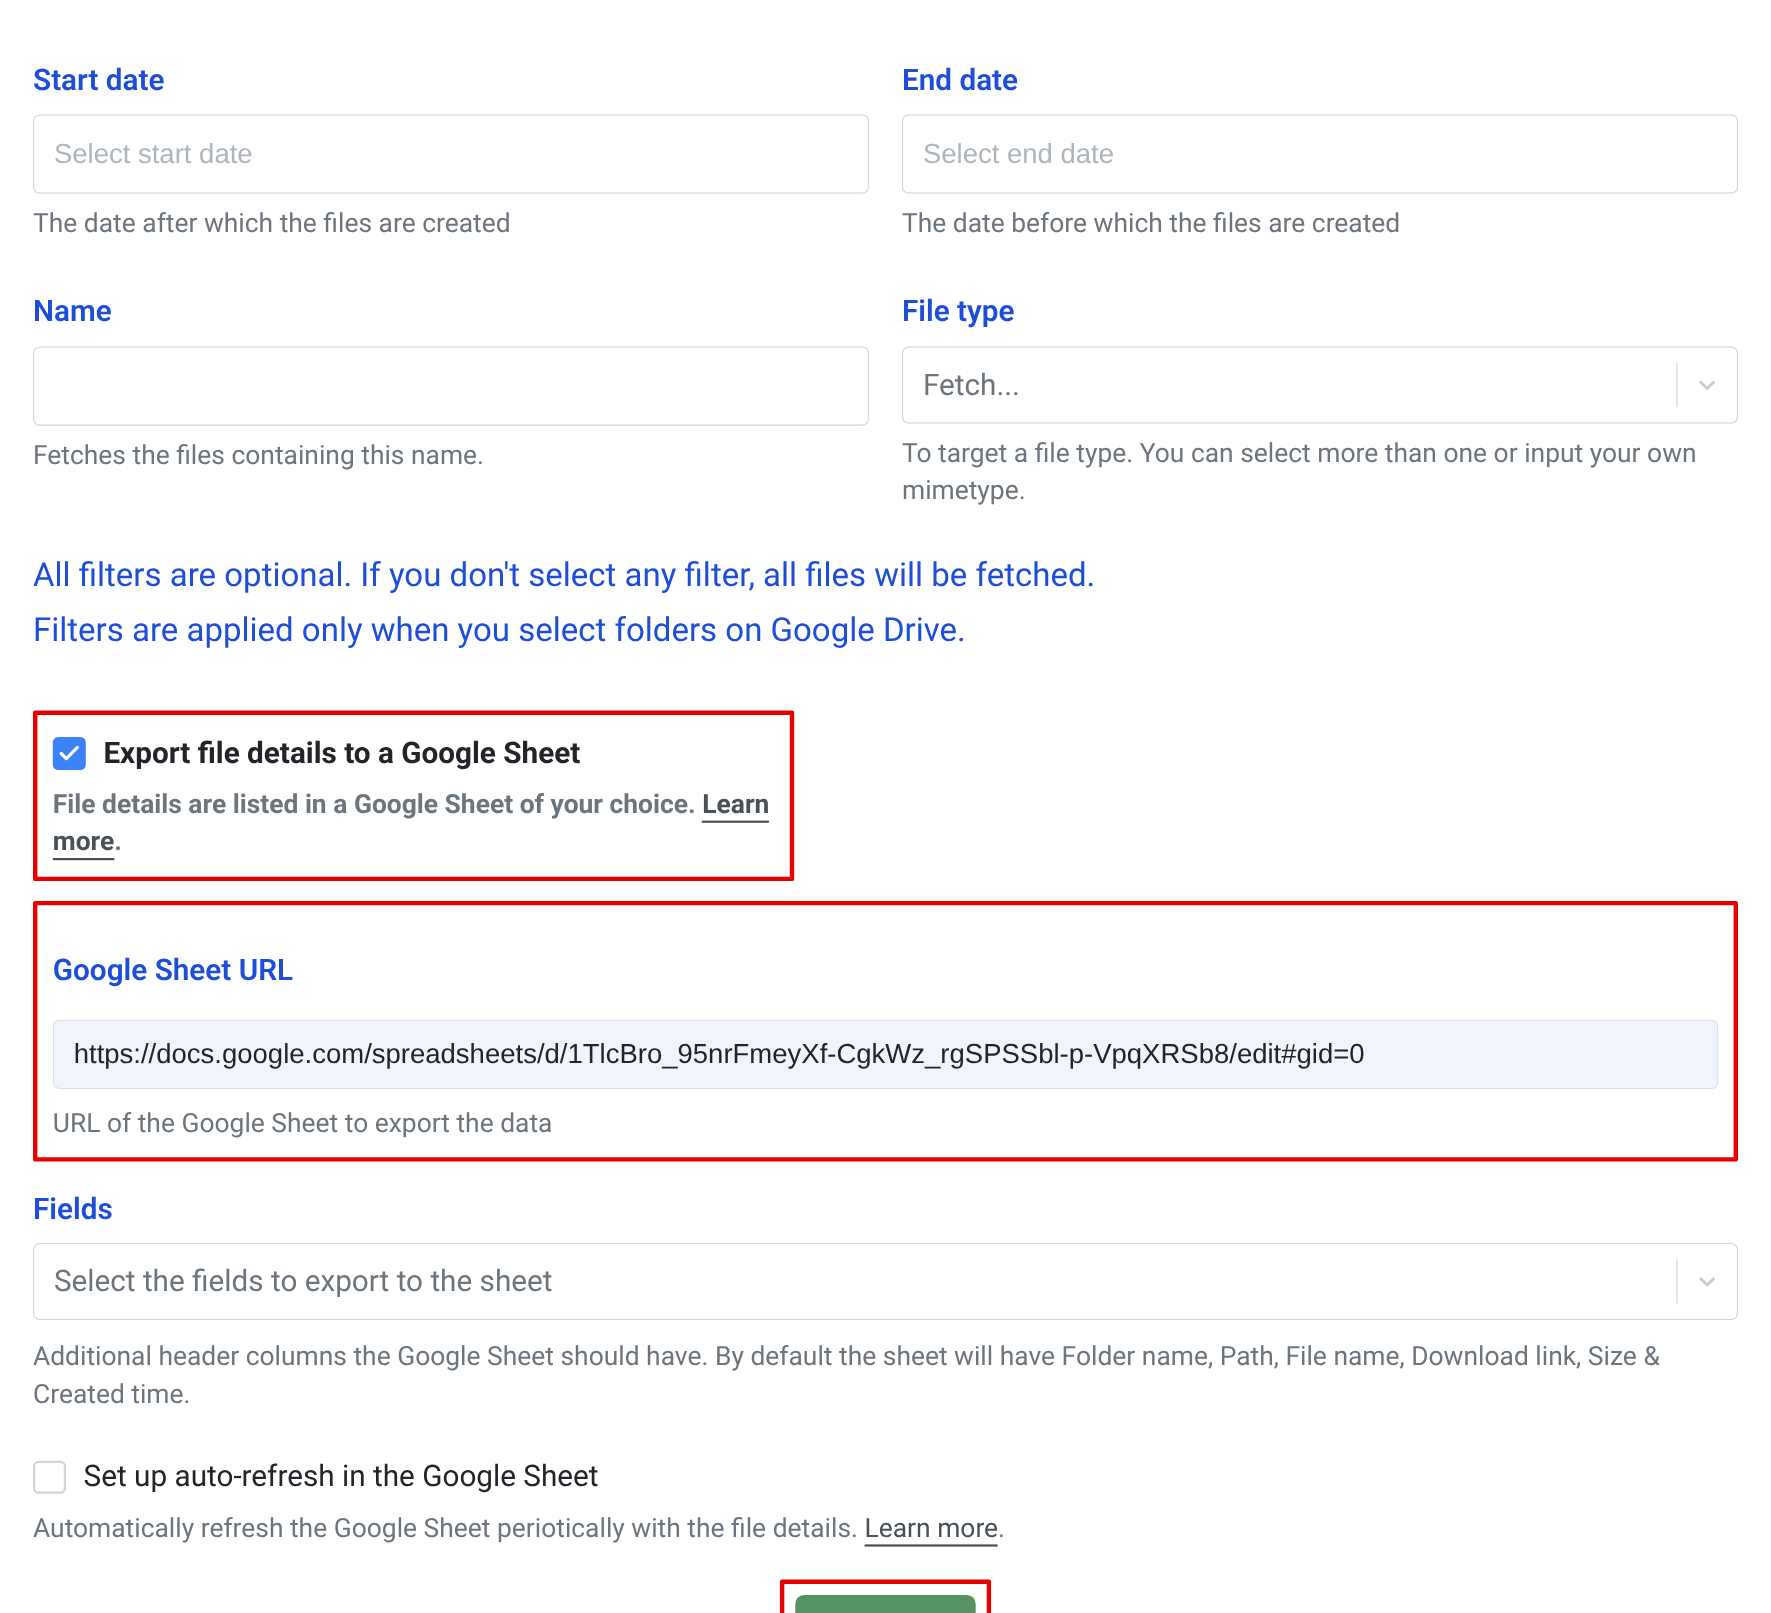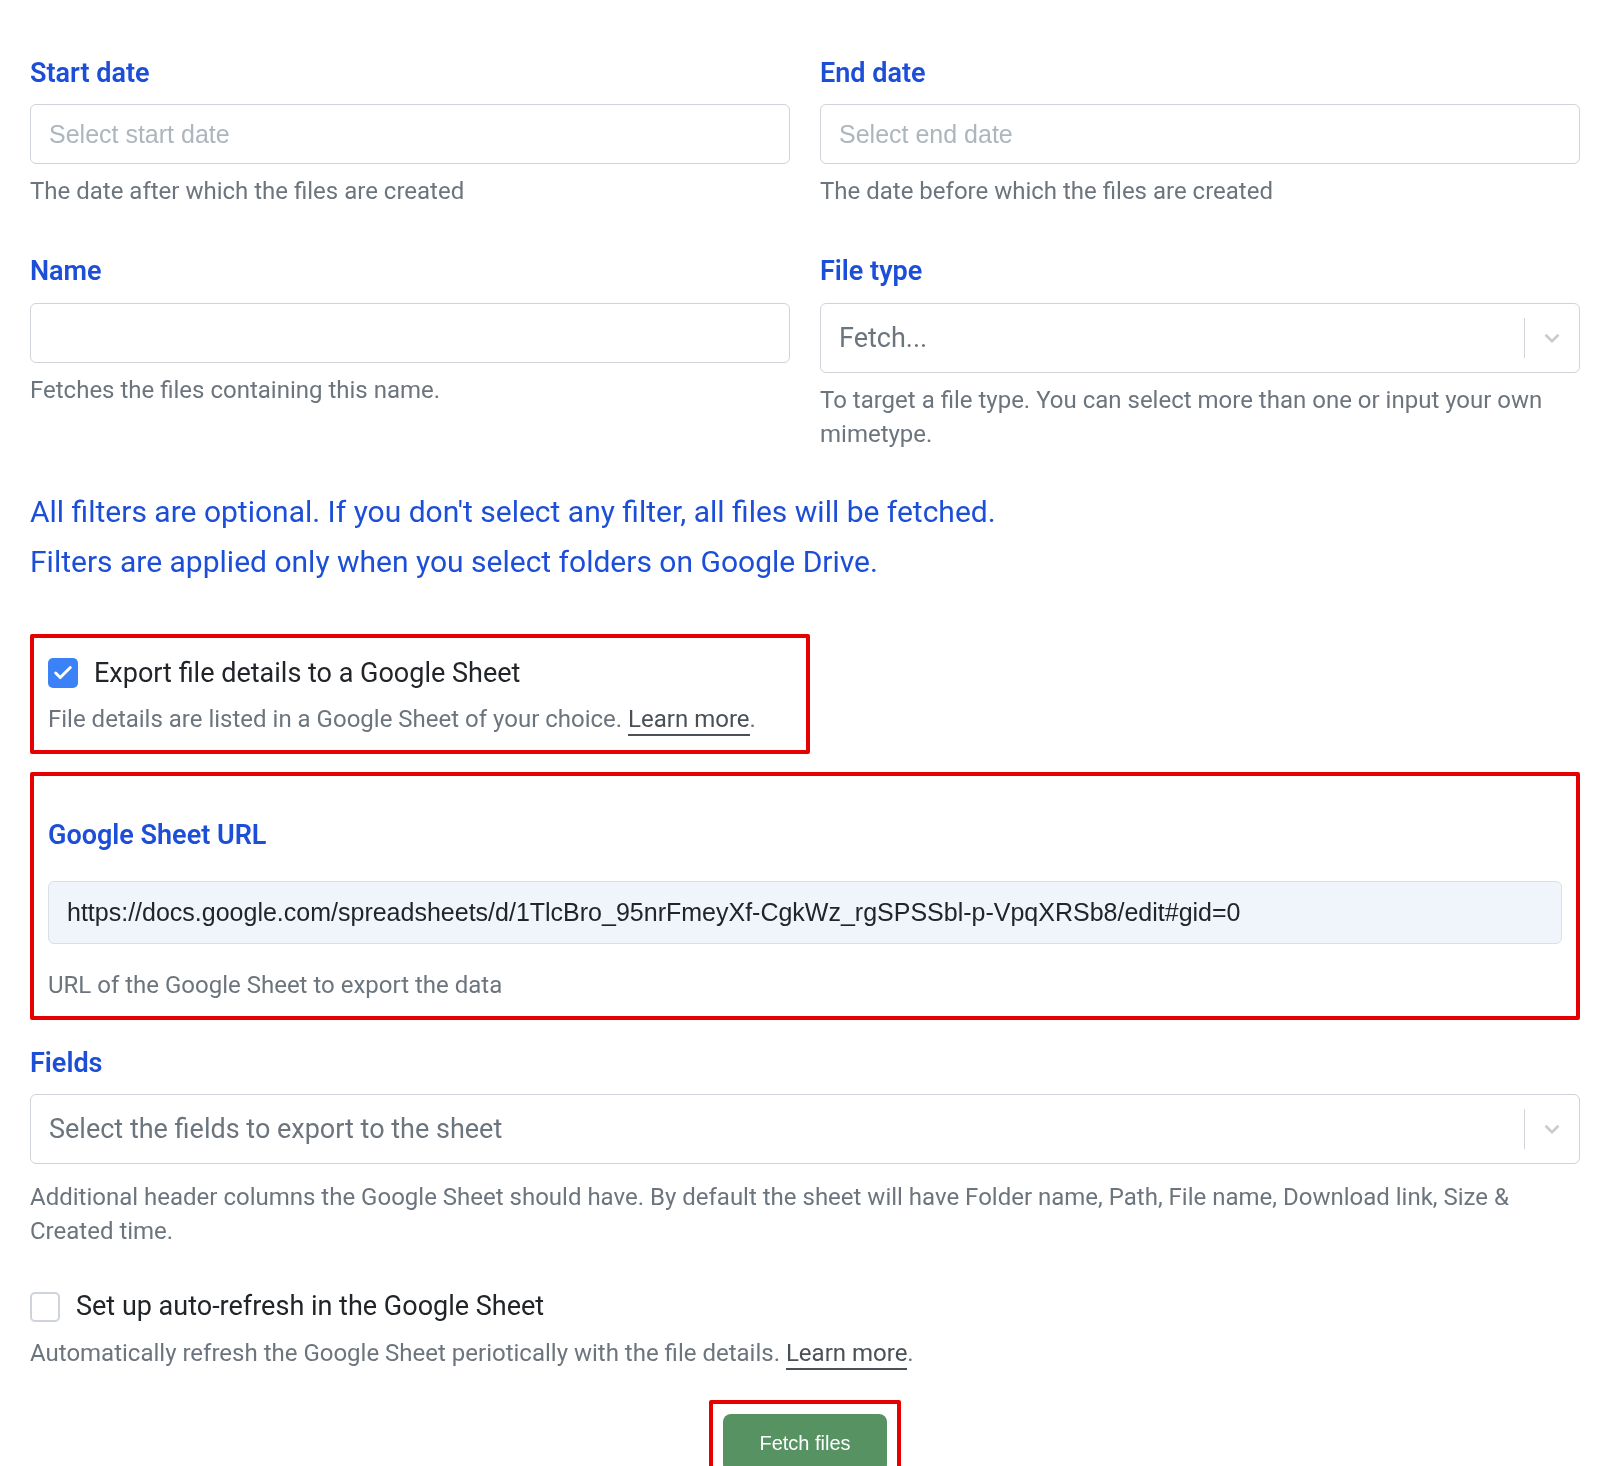--- a/index.html
+++ b/index.html
@@ -17,21 +17,21 @@
   .field-label {
     font-weight: 600;
     color: #1d4ed8;
     font-size: 27px;
     margin-bottom: 12px;
     display: block;
     margin-top: 24px;
   }
   .text-input {
     width: 100%;
-    height: 60px;
+    height: 72px;
     border: 1px solid #ced4da;
     border-radius: 6px;
     padding: 0 18px;
     font-size: 25px;
     color: #212529;
     background: #fff;
   }
   .text-input::placeholder { color: #adb5bd; }
   .help { color: #6c757d; font-size: 24px; margin-top: 10px; }
   .select-box {
@@ -70,21 +70,21 @@
   .learn-more { color: #495057; border-bottom: 2px solid #495057; cursor: pointer; padding-bottom:1px; }
   .filled-input {
     width: 100%;
     border: 1px solid #dcdfe6;
     border-radius: 6px;
     padding: 16px 18px;
     font-size: 25px;
     color: #212529;
     background: #f0f4fb;
     margin-top: 14px;
-    margin-bottom: 24px;
+    margin-bottom: 14px;
   }
   .fields-section { margin-top: 22px; }
   .auto-row { margin-top: 39px; }
   .btn-wrap { display: flex; justify-content: center; margin-top: 30px; }
   .btn-redbox { border: 4px solid #e60000; border-radius: 2px; padding: 10px 10px; }
   .fetch-btn {
     background: #569262;
     color: #fff;
     font-size: 20px;
     font-weight: 500;
@@ -129,21 +129,21 @@
     </div>
     <div class="help">To target a file type. You can select more than one or input your own mimetype.</div>
   </div>
 </div>
 
 <div class="notes">
   <p>All filters are optional. If you don't select any filter, all files will be fetched.</p>
   <p>Filters are applied only when you select folders on Google Drive.</p>
 </div>
 
-<div class="redbox" style="width:780px;">
+<div class="redbox" style="width:692px;font-weight:bold;">
   <div class="checkbox-row">
     <div class="cbx checked">
       <svg viewBox="0 0 24 24" fill="none" stroke="#fff" stroke-width="3.2" stroke-linecap="round" stroke-linejoin="round">
           <polyline points="20 6 9 17 4 12"></polyline>
         </svg>
     </div>
     <span class="cbx-label">Export file details to a Google Sheet</span>
   </div>
   <div class="subhelp">
     <span>File details are listed in a Google Sheet of your choice. </span><span class="learn-more">Learn more</span><span>.</span>

